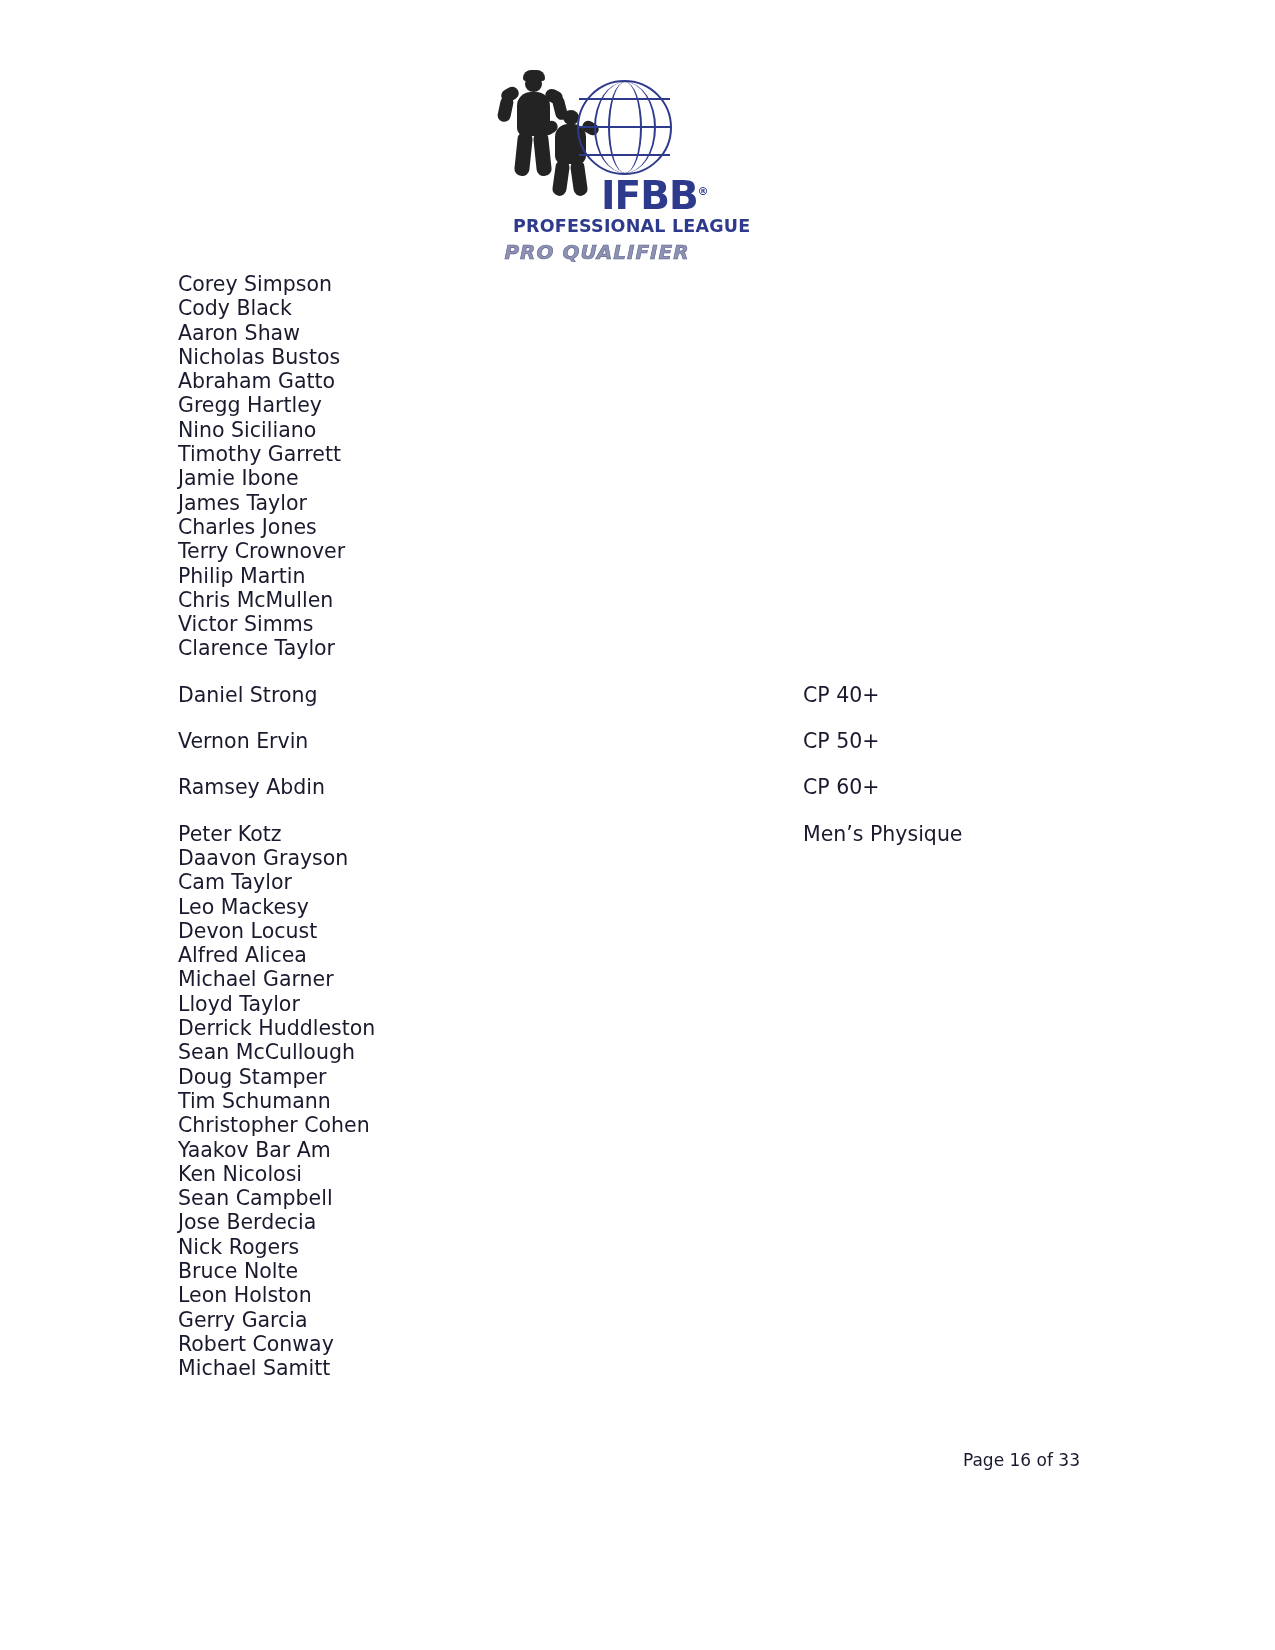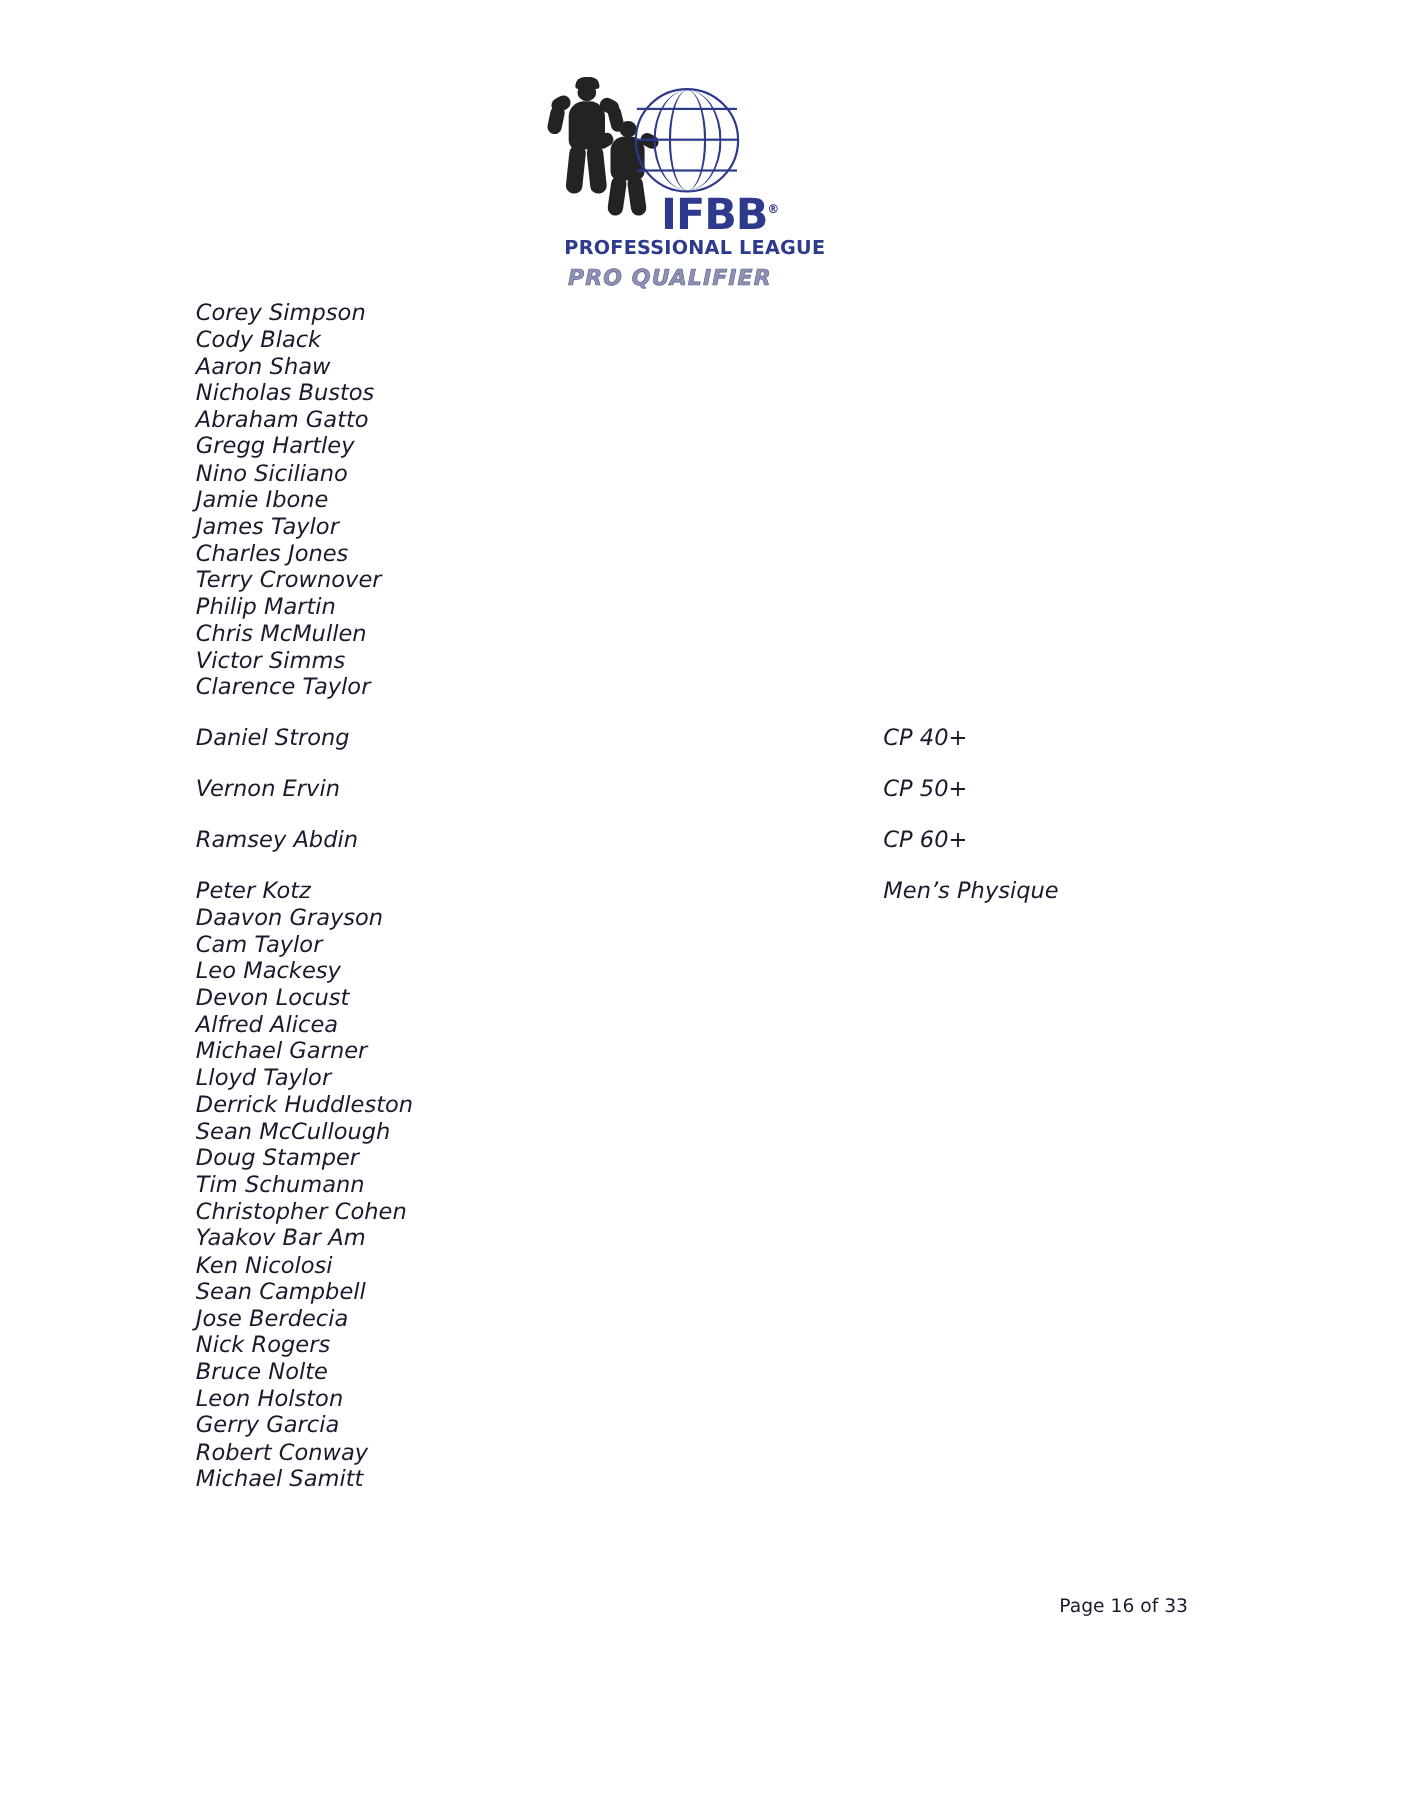--- a/index.html
+++ b/index.html
@@ -108,40 +108,39 @@
     top: 148px;
     font-family: "DejaVu Sans", sans-serif;
     font-weight: bold;
     font-size: 17.5px;
     letter-spacing: 0.2px;
     color: #2e3a8c;
     white-space: nowrap;
   }
   .logo-qualifier {
     position: absolute;
-    left: 14px;
+    left: 2px;
     top: 172px;
     width: 196px;
     text-align: center;
     font-family: "DejaVu Sans", sans-serif;
     font-weight: bold;
     font-style: italic;
     font-size: 20px;
     letter-spacing: 1px;
     color: #8e93b5;
     -webkit-text-stroke: 0.6px #5a5f8a;
   }
 
   
   .content {
     position: absolute;
     left: 178px;
     top: 272px;
     width: 940px;
-    font-style: italic;
   }
   .group {
     margin-bottom: 22px;
   }
   .group.tight { margin-bottom: 18px; }
   .row {
     display: flex;
     align-items: baseline;
     line-height: 24.3px;
     font-size: 20.5px;
@@ -220,20 +219,23 @@
       <div class="row">
           <span class="name">Abraham Gatto</span>
         </div>
       <div class="row">
           <span class="name">Gregg Hartley</span>
         </div>
       <div class="row">
           <span class="name">Nino Siciliano</span>
         </div>
       <div class="row">
+          <span class="name">Timothy Garrett</span>
+        </div>
+      <div class="row">
           <span class="name">Jamie Ibone</span>
         </div>
       <div class="row">
           <span class="name">James Taylor</span>
         </div>
       <div class="row">
           <span class="name">Charles Jones</span>
         </div>
       <div class="row">
           <span class="name">Terry Crownover</span>

